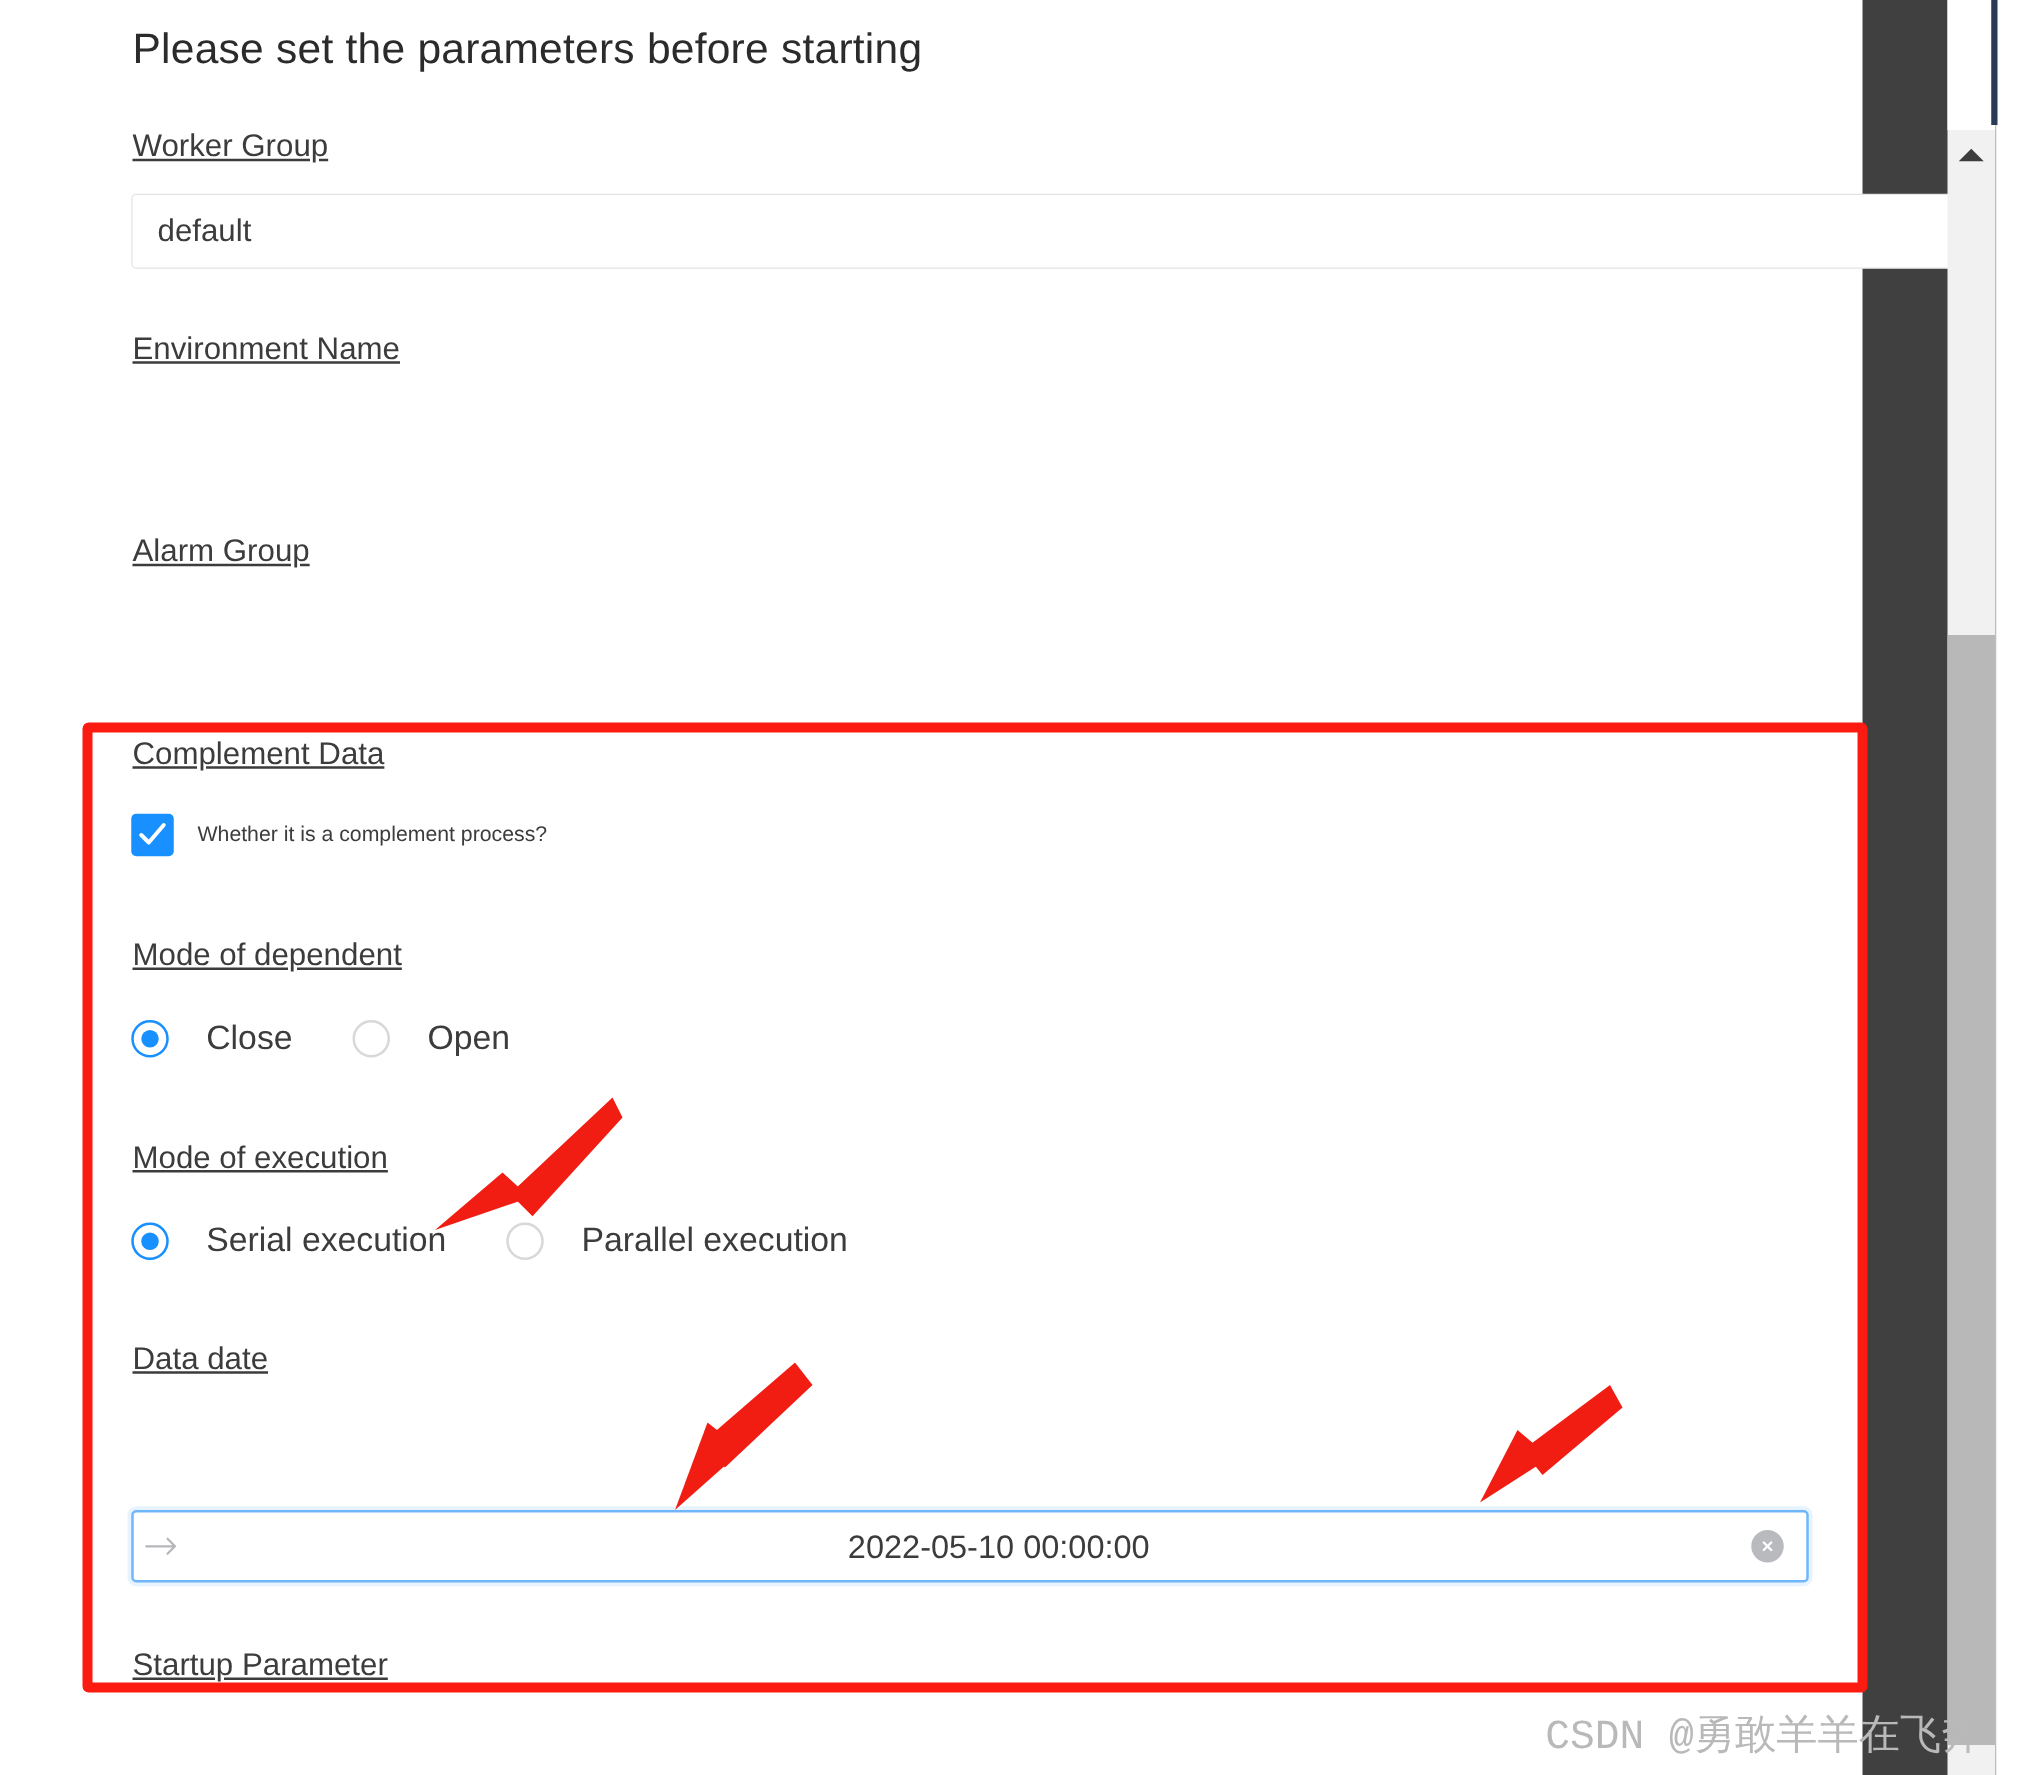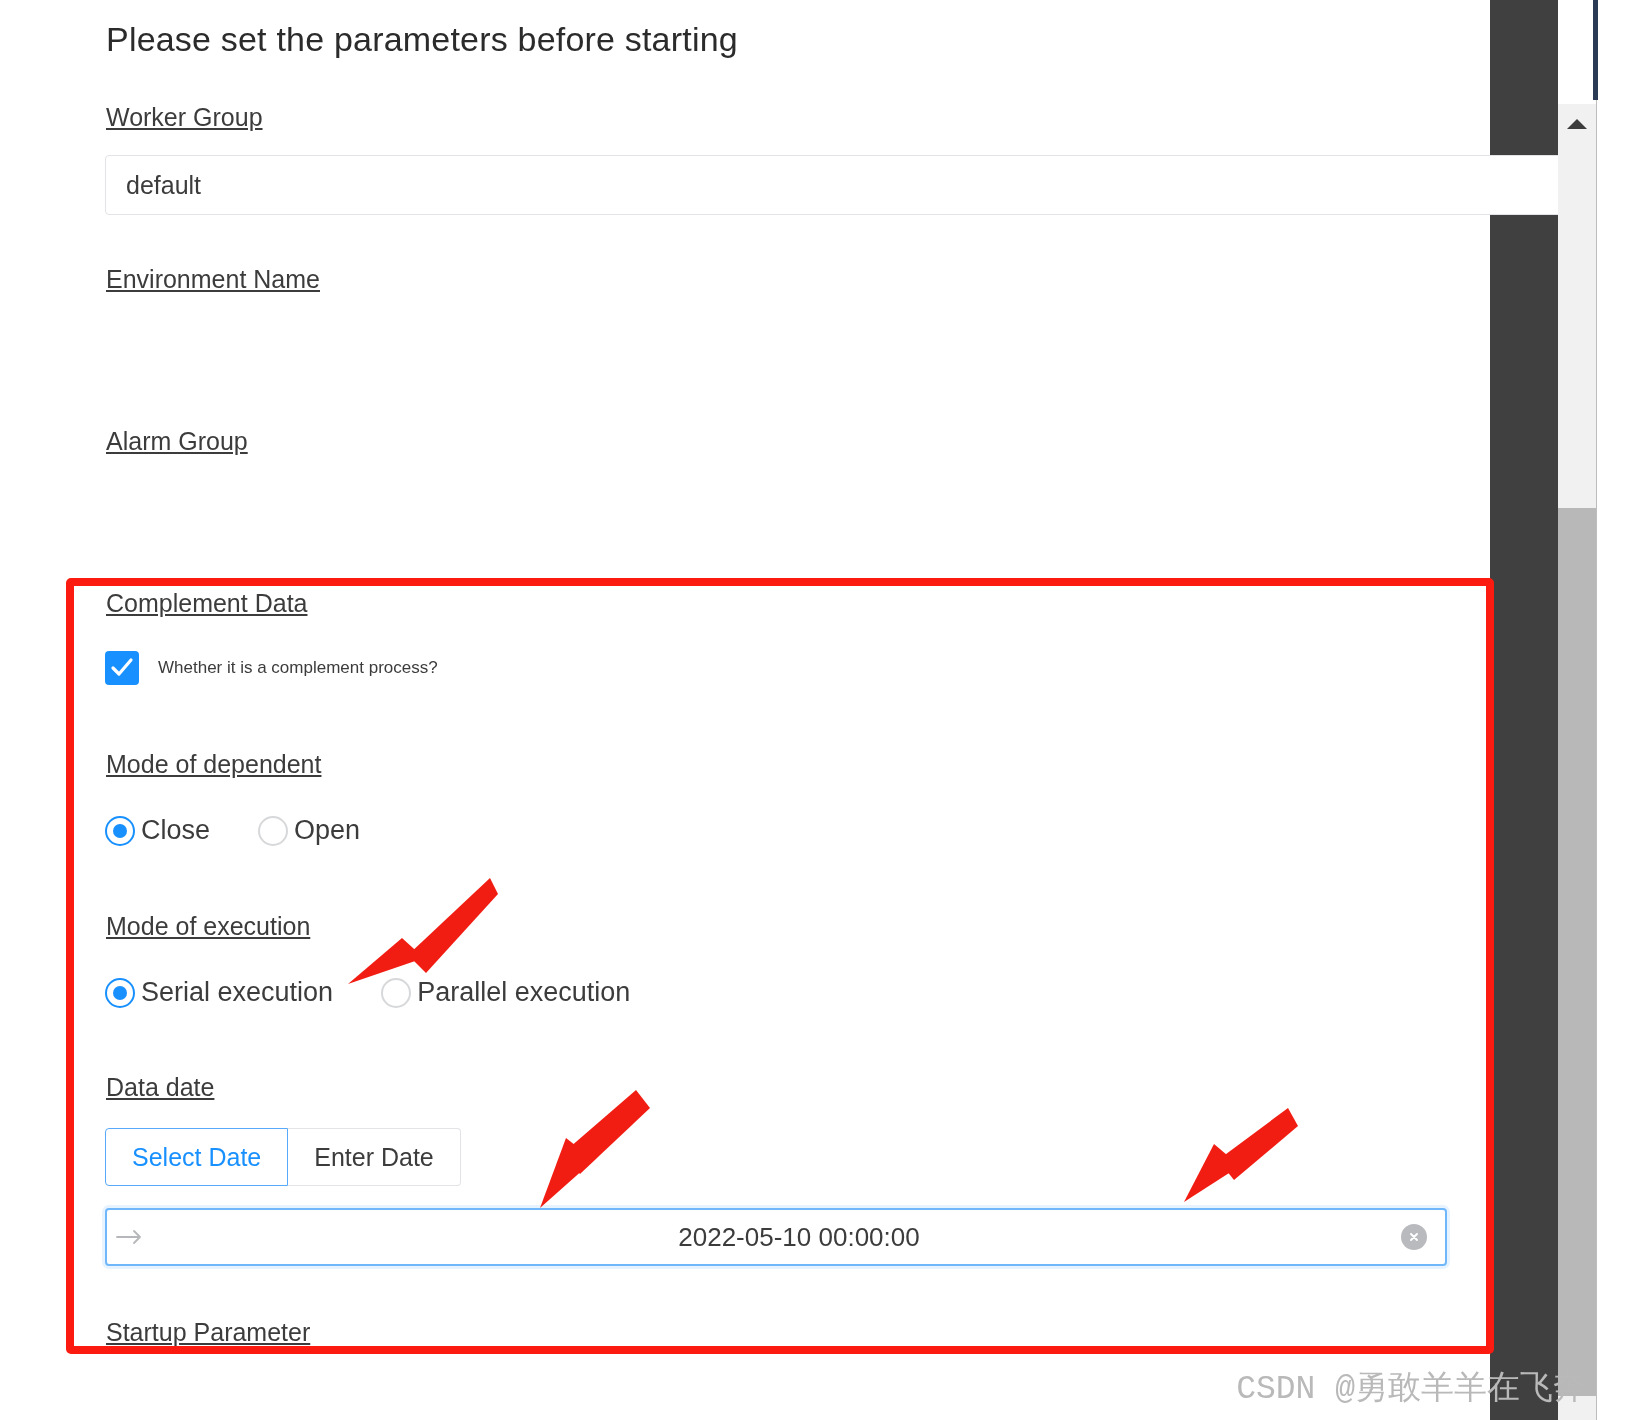--- a/index.html
+++ b/index.html
@@ -156,21 +156,21 @@
   .rb.checked::after {
     content: "";
     position: absolute;
     left: 50%; top: 50%;
     width: 14px; height: 14px;
     margin-left: -7px; margin-top: -7px;
     border-radius: 50%;
     background: #1890ff;
   }
   .radio-item .rb-label {
-    margin-left: 6px;
+    margin-left: 30px;
     font-size: 27px;
     color: #3c3c3c;
     white-space: nowrap;
   }
 
   
   #date-tabs {
     position: absolute;
     left: 105px;
     top: 1128px;
@@ -354,24 +354,20 @@
         <span class="rb-label">Serial execution</span>
       </span>
       <span class="radio-item">
         <span class="rb"></span>
         <span class="rb-label">Parallel execution</span>
       </span>
     </div>
 
     <div class="field-label" style="left:106px; top:1073px;">Data date</div>
 
-    <div id="date-tabs">
-      <div class="seg active">Select Date</div>
-      <div class="seg">Enter Date</div>
-    </div>
 
     <div id="date-range">
       <div class="dr-arrow">
         <svg width="30" height="20" viewBox="0 0 30 20">
           <path d="M2 10 H25 M19 4 L25 10 L19 16" fill="none" stroke="#b6b7ba" stroke-width="1.8" stroke-linecap="round" stroke-linejoin="round"></path>
         </svg>
       </div>
       <div class="dr-val">2022-05-10 00:00:00</div>
       <div class="dr-clear">
         <svg width="14" height="14" viewBox="0 0 14 14">

